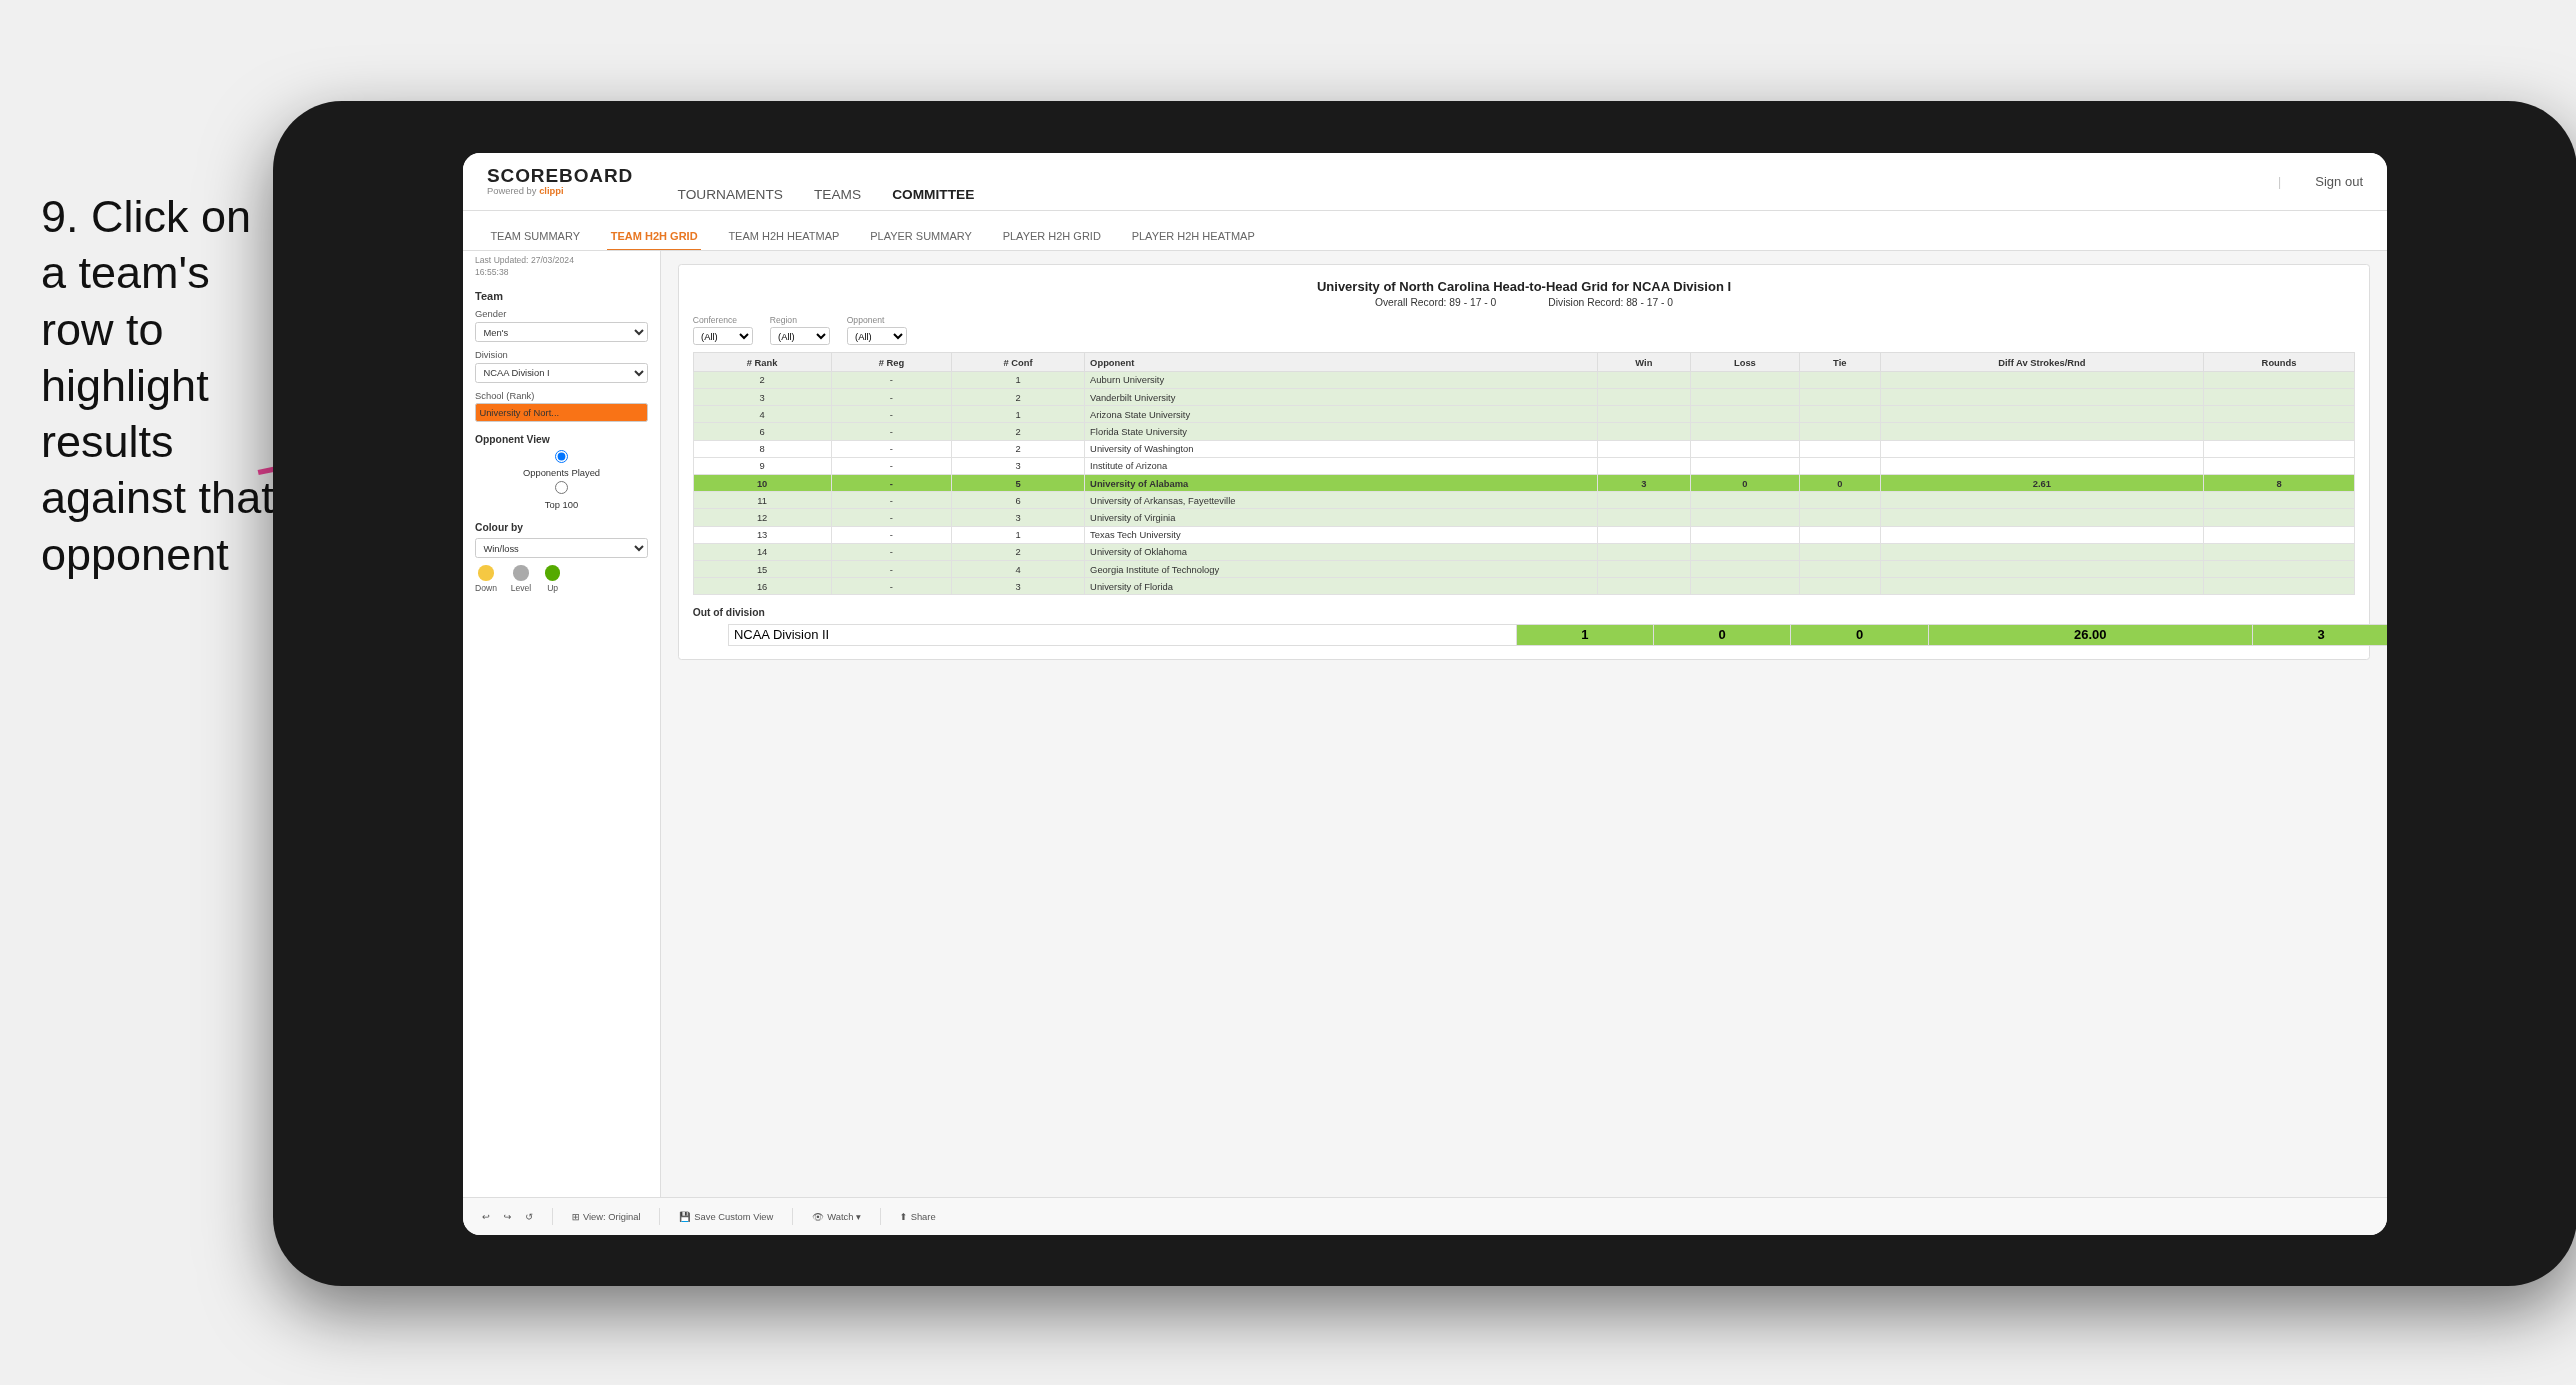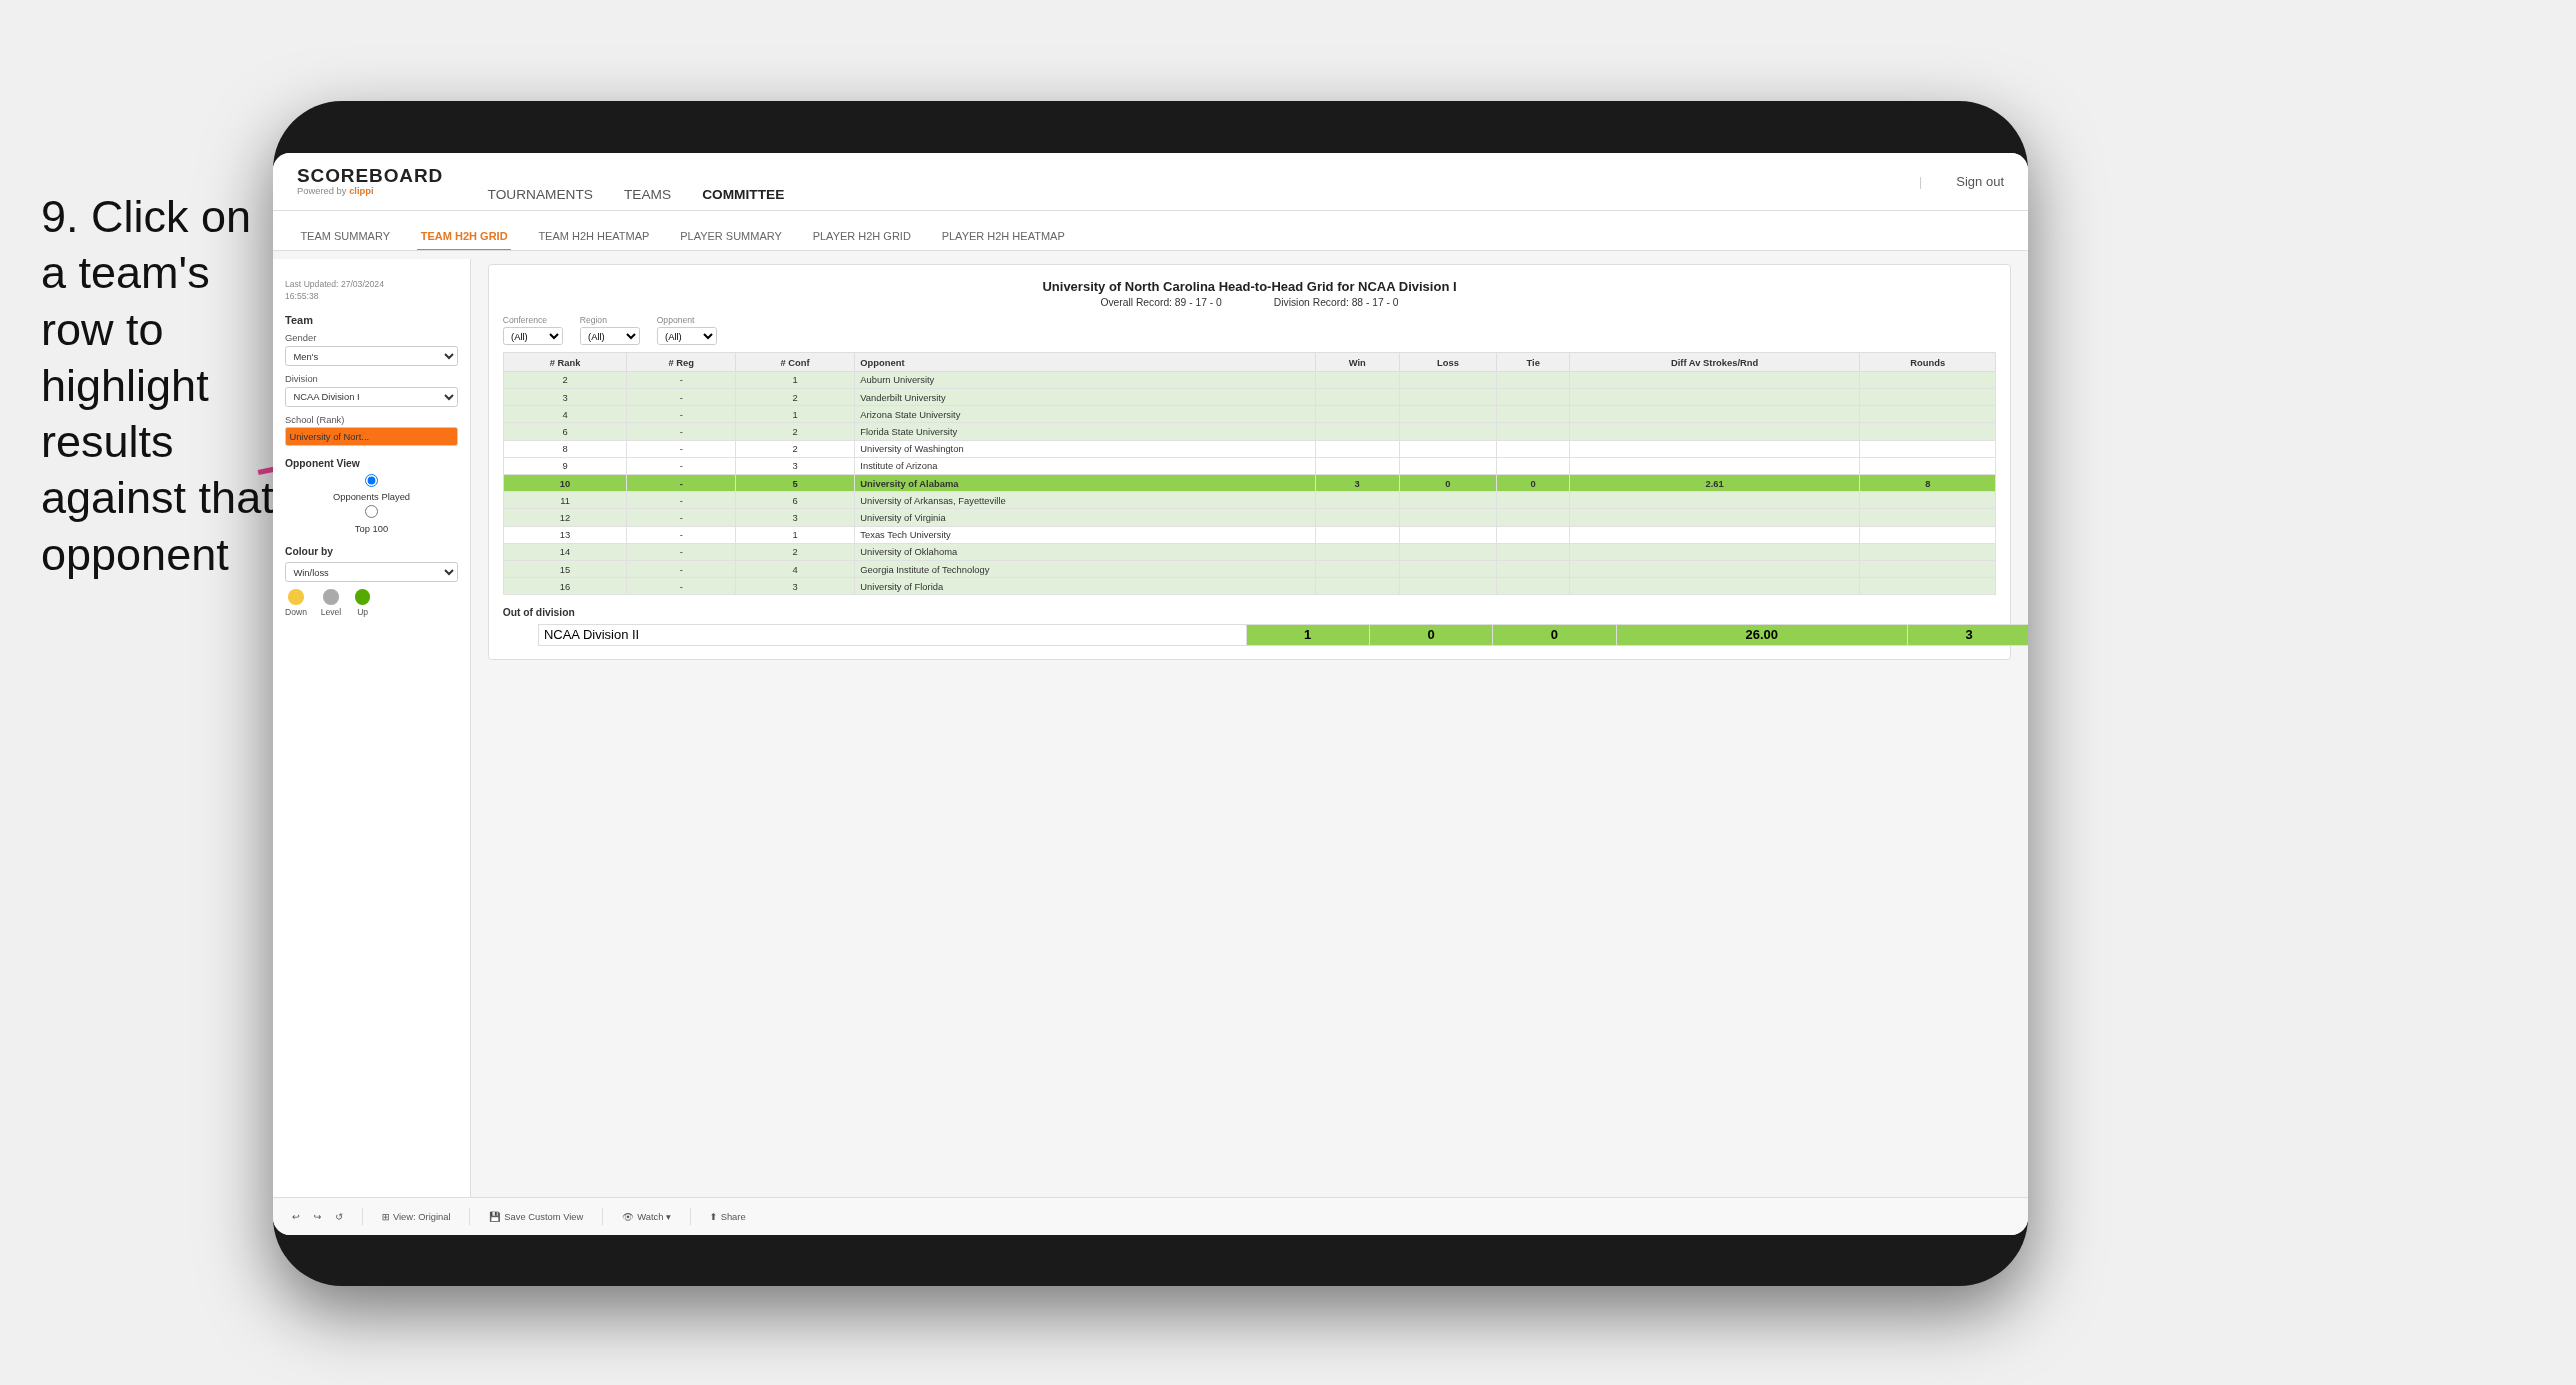--- a/index.html
+++ b/index.html
@@ -22,27 +22,28 @@
       font-weight: 500;
       line-height: 1.25;
       color: #111;
     }
 
     
     .tablet-frame {
       position: absolute;
       left: 273px;
       top: 101px;
-      width: 1755px;
+      width: 2304px;
       height: 1185px;
       background: #1a1a1a;
       border-radius: 69px;
       box-shadow: 0 26px 69px rgba(0,0,0,0.5);
       display: flex;
       align-items: center;
+      justify-content: center;
     }
 
     .tablet-screen {
       width: 1924px;
       height: 1082px;
       background: #fff;
       border-radius: 17px;
       overflow: hidden;
       display: flex;
       flex-direction: column;
@@ -147,24 +148,23 @@
       flex: 1;
       background: #f5f5f5;
       overflow: hidden;
     }
 
     
     .sidebar {
       width: 198px;
       background: #fff;
       border-right: 0.9px solid #ddd;
-      padding: 19px 12px;
+      padding: 3px 12px;
       flex-shrink: 0;
       font-size: 10.3px;
-      margin-top: 8px;
     }
 
     .sidebar-last-updated {
       font-size: 8.6px;
       color: #888;
       margin-bottom: 12px;
       line-height: 1.4;
     }
 
     .sidebar-section-title {

